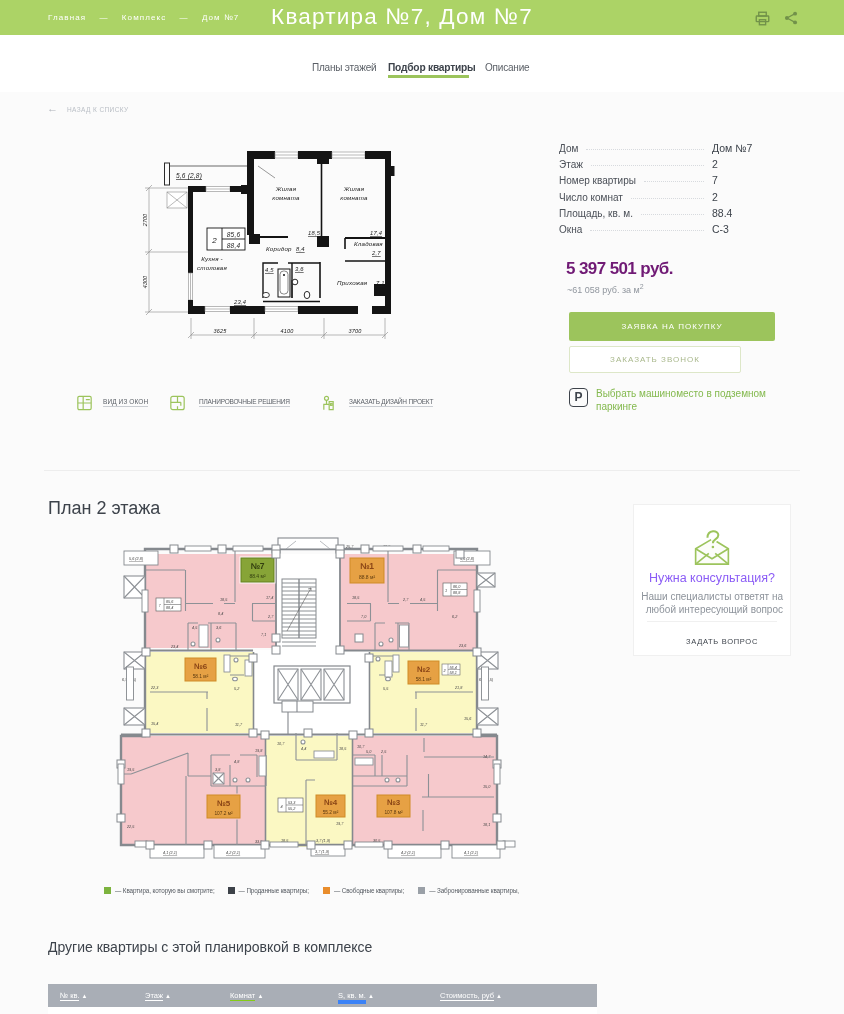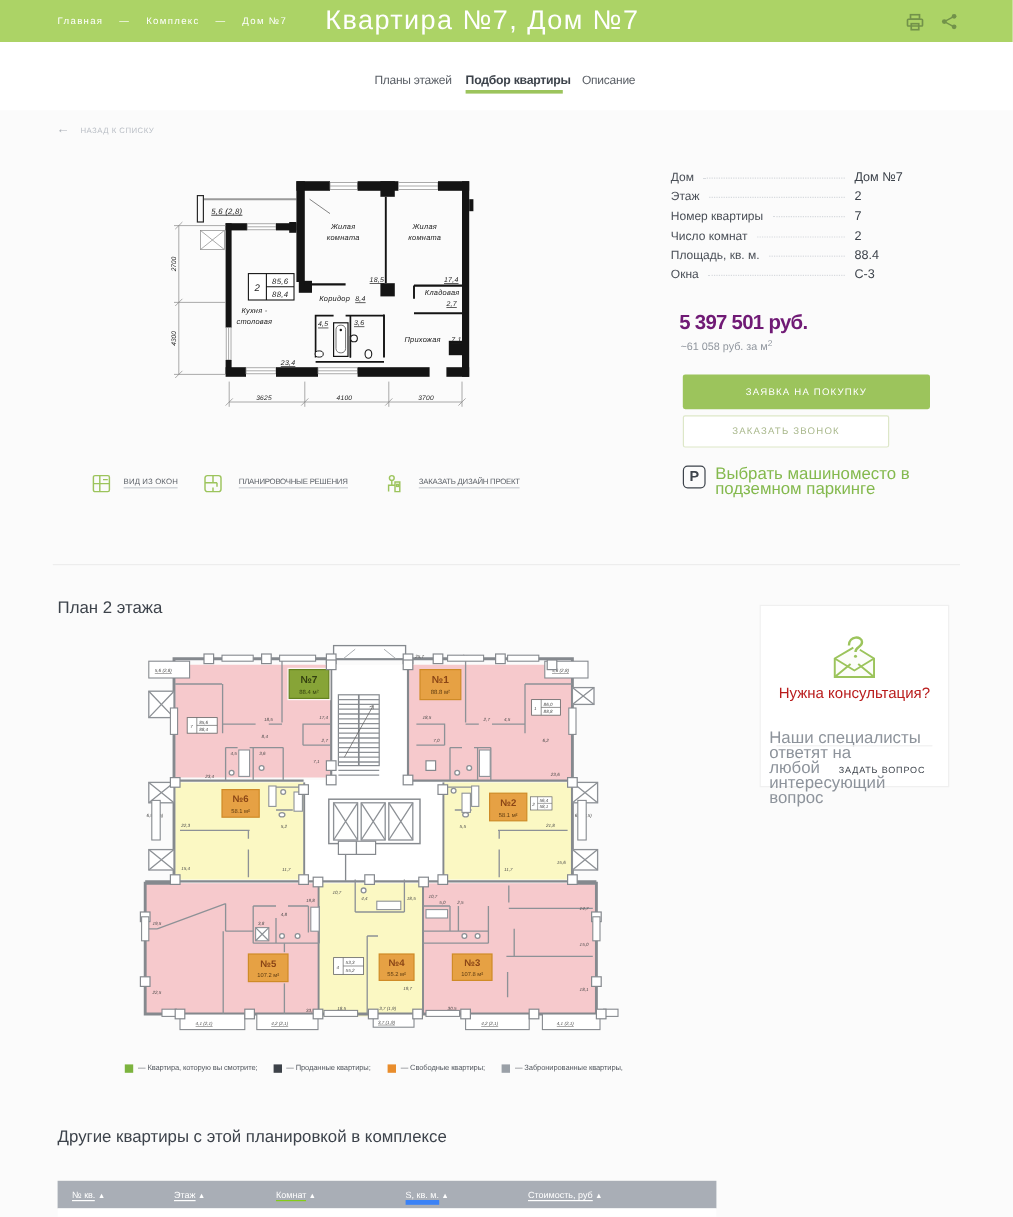--- a/index.html
+++ b/index.html
@@ -271,21 +271,21 @@
   <div class="abs" style="left:566px;top:259px;font-size:17px;font-weight:bold;color:#701a75;letter-spacing:-0.6px;">5 397 501 руб.</div>
 
   <div class="abs" style="left:567px;top:283px;font-size:9px;color:#90969e;">~61 058 руб. за м<sup style="font-size:7px;">2</sup></div>
 
   <div class="abs" style="left:569px;top:312px;width:206px;height:29px;background:#9cc45c;border-radius:2px;color:#ffffff;font-size:8px;letter-spacing:1px;text-align:center;line-height:29px;">ЗАЯВКА НА ПОКУПКУ</div>
 
   <div class="abs" style="left:569px;top:346px;width:172px;height:27px;background:#ffffff;border:1px solid #dde7c8;border-radius:2px;color:#a9b88c;font-size:8px;letter-spacing:1px;text-align:center;line-height:25px;">ЗАКАЗАТЬ ЗВОНОК</div>
 
   <div class="abs" style="left:569px;top:388px;width:19px;height:19px;border:1.8px solid #3d434b;border-radius:4px;text-align:center;font-size:12px;font-weight:bold;color:#3d434b;line-height:16px;">P</div>
 
-  <div class="abs" style="left:596px;top:388px;width:180px;font-size:14px;line-height:12.5px;color:#84b94e;">Выбрать машиноместо в подземном паркинге</div>
+  <div class="abs" style="left:596px;top:388px;width:180px;font-size:10px;line-height:12.5px;color:#84b94e;">Выбрать машиноместо в подземном паркинге</div>
 
   <svg class="abs" style="left:76px;top:395px;" width="17" height="16" viewBox="0 0 24 24" fill="none" stroke="#9cc45c" stroke-width="1.8">
     <rect x="2" y="2" width="20" height="20" rx="2"></rect>
       <path d="M10 2v20M2 12h8M14 7l6 0M10 12l12 0"></path>
   </svg>
   <div class="abs" style="left:103px;top:398px;font-size:6.5px;letter-spacing:0.1px;color:#5a5f66;border-bottom:1px solid #c9cdd2;padding-bottom:1px;">ВИД ИЗ ОКОН</div>
 
   <svg class="abs" style="left:169px;top:395px;" width="17" height="16" viewBox="0 0 24 24" fill="none" stroke="#9cc45c" stroke-width="1.8">
     <rect x="2" y="2" width="20" height="20" rx="3"></rect>
       <path d="M12 2v9M12 11H2M12 11h5M17 11v5M12 22v-5"></path>
@@ -294,21 +294,21 @@
 
   <svg class="abs" style="left:320px;top:395px;" width="17" height="16" viewBox="0 0 24 24" fill="none" stroke="#9cc45c" stroke-width="1.8">
     <circle cx="9" cy="5" r="3"></circle>
       <path d="M9 8v6M5 22v-8h8v8M13 10h6v12h-6z"></path>
       <rect x="15" y="13" width="2.5" height="2.5"></rect>
   </svg>
   <div class="abs" style="left:349px;top:398px;font-size:6.5px;letter-spacing:-0.2px;color:#5a5f66;border-bottom:1px solid #c9cdd2;padding-bottom:1px;">ЗАКАЗАТЬ ДИЗАЙН ПРОЕКТ</div>
 
   <div class="abs" style="left:44px;top:470px;width:756px;height:1px;background:#ededed;"></div>
 
-  <div class="abs" style="left:48px;top:498px;font-size:14px;color:#3d434b;">План 2 этажа</div>
+  <div class="abs" style="left:48px;top:498px;font-size:18px;color:#3d434b;">План 2 этажа</div>
 
   <svg id="bigplan" class="abs" style="left:115px;top:528px;" width="420" height="345" viewBox="0 0 420 345">
     <style>
       .gw{stroke:#85898e;stroke-width:2.4;fill:none;}
       .gi{stroke:#8d9196;stroke-width:1.1;fill:none;}
       .gt{font-family:"Liberation Sans",sans-serif;font-style:italic;font-size:3.8px;fill:#4a4a4a;}
       .pin{fill:#f6c9cc;} .yel{fill:#fbf8c3;}
       .node{fill:#ffffff;stroke:#85898e;stroke-width:1;}
       .winb{fill:#ffffff;stroke:#85898e;stroke-width:0.9;}
     </style>
@@ -740,27 +740,27 @@
   <div class="abs" style="left:633px;top:504px;width:158px;height:152px;background:#ffffff;border:1px solid #f0f0f0;"></div>
 
   <svg class="abs" style="left:692px;top:525px;" width="40" height="42" viewBox="0 0 44 46" fill="none" stroke="#9cc45c" stroke-width="1.8">
     <path d="M21 16 4 26v17h36V26L27 18" fill="#fcfdf9"></path>
     <path d="M4 26l18 11 18-11"></path>
     <path d="M4 43l14.5-12M40 43 25.5 31"></path>
     <path d="M17 14c0-9 12-9 12-3 0 5-6 4-6 9" stroke-width="2.2"></path>
     <circle cx="23" cy="24" r="1.4" fill="#9cc45c" stroke="none"></circle>
   </svg>
 
-  <div class="abs" style="left:633px;top:571px;width:158px;text-align:center;font-size:12.5px;color:#b91c1c;">Нужна консультация?</div>
-
-  <div class="abs" style="left:641px;top:591px;width:142px;text-align:left;font-size:14px;line-height:12.5px;color:#8d939b;margin-top:17px;">Наши специалисты ответят на<br>любой интересующий вопрос</div>
+  <div class="abs" style="left:633px;top:571px;width:158px;text-align:center;font-size:12.5px;color:#8b5cf6;">Нужна консультация?</div>
+
+  <div class="abs" style="left:641px;top:591px;width:142px;text-align:right;font-size:10px;line-height:12.5px;color:#8d939b;">Наши специалисты ответят на<br>любой интересующий вопрос</div>
 
   <div class="abs" style="left:647px;top:621px;width:130px;height:1px;background:#f0f0f0;"></div>
 
-  <div class="abs" style="left:656px;top:637px;width:158px;text-align:center;font-size:7.5px;letter-spacing:0.7px;color:#3d434b;">ЗАДАТЬ ВОПРОС</div>
+  <div class="abs" style="left:600px;top:637px;width:158px;text-align:right;font-size:7.5px;letter-spacing:0.7px;color:#3d434b;">ЗАДАТЬ ВОПРОС</div>
 
   <div id="legend" class="abs" style="left:104px;top:884px;width:660px;height:12px;font-size:6.3px;letter-spacing:-0.1px;color:#555a61;white-space:nowrap;display:flex;align-items:center;">
     <span style="display:inline-block;flex:none;width:7px;height:7px;background:#7cb33e;margin-right:4px;"></span>
     <span>— Квартира, которую вы смотрите;</span>
     <span style="display:inline-block;flex:none;width:7px;height:7px;background:#3d4249;margin:0 4px 0 13px;"></span>
     <span>— Проданные квартиры;</span>
     <span style="display:inline-block;flex:none;width:7px;height:7px;background:#e98d2c;margin:0 4px 0 14px;"></span>
     <span>— Свободные квартиры;</span>
     <span style="display:inline-block;flex:none;width:7px;height:7px;background:#9aa0a7;margin:0 4px 0 14px;"></span>
     <span>— Забронированные квартиры,</span>

